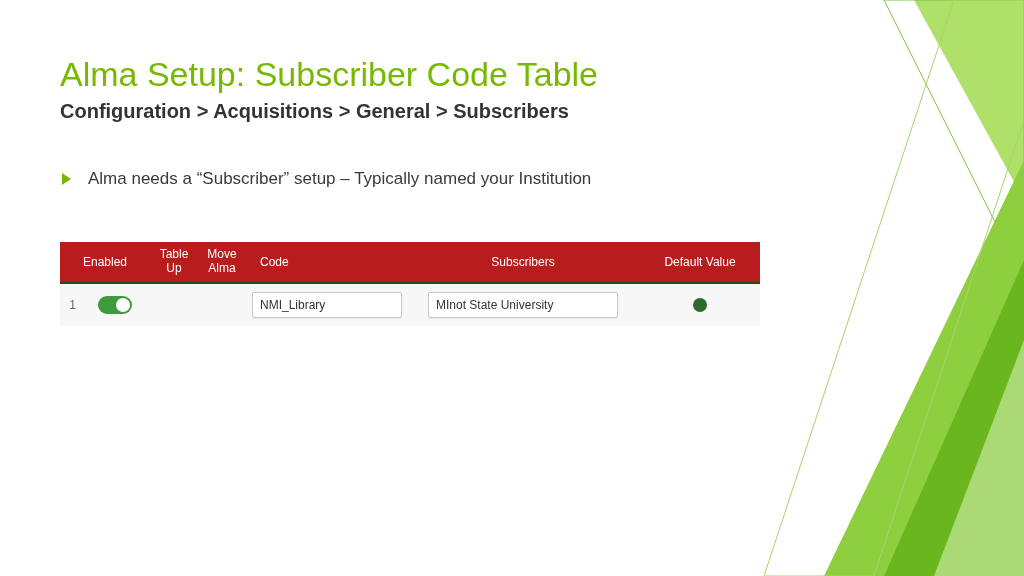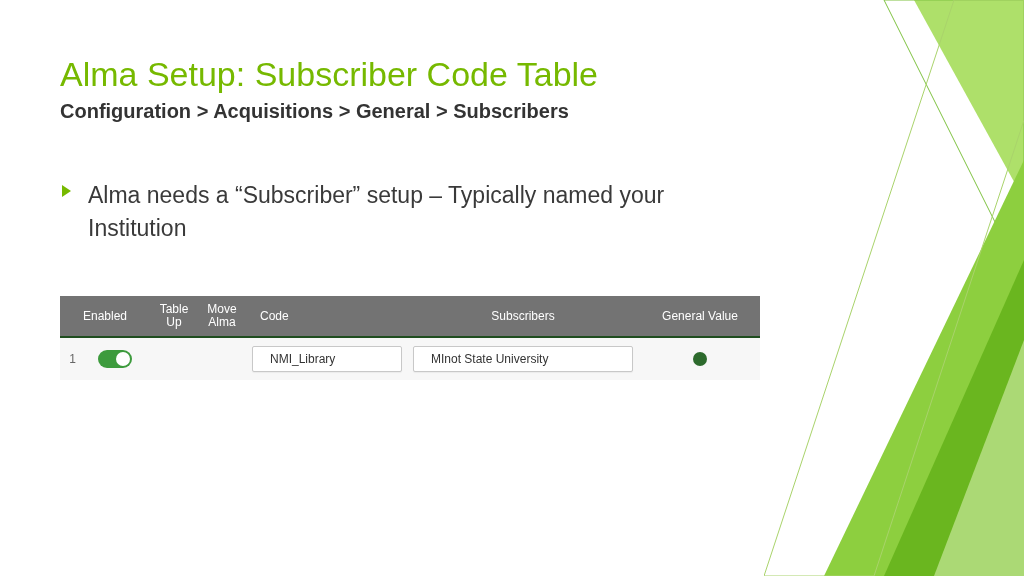--- a/index.html
+++ b/index.html
@@ -22,47 +22,47 @@
 .title {
   font-size: 34px;
   color: #76b900;
   font-weight: 400;
   margin-bottom: 6px;
 }
 .subtitle {
   font-size: 20px;
   color: #333;
   font-weight: 700;
-  margin-bottom: 56px;
+  margin-bottom: 44px;
 }
 .bullets { list-style: none; }
 .bullets li {
   position: relative;
   padding-left: 28px;
-  font-size: 23px;
+  font-size: 17px;
   color: #3a3a3a;
   line-height: 1.45;
   margin-bottom: 10px;
   max-width: 640px;
 }
 .bullets li::before {
   content: "";
   position: absolute;
   left: 2px; top: 6px;
   width: 0; height: 0;
   border-top: 6px solid transparent;
   border-bottom: 6px solid transparent;
   border-left: 9px solid #76b900;
 }
 .table-wrap {
   margin-top: 50px;
   width: 700px;
 }
 .tbl-head {
-  background: #737373;
+  background: #b91c1c;
   color: #fff;
   display: flex;
   align-items: center;
   font-size: 12px;
   height: 42px;
   border-bottom: 2px solid #1f4d1f;
 }
 .th { text-align: center; padding: 4px 6px; }
 .th.enabled { width: 90px; }
 .th.move { width: 48px; line-height: 1.1; }
@@ -88,27 +88,27 @@
   width: 14px; height: 14px; border-radius: 50%; background: #fff;
 }
 .cell-move { width: 48px; }
 .cell-input { padding: 0 6px; }
 .cell-code { width: 160px; }
 .cell-desc { flex: 1; display: flex; justify-content: center; }
 .input-box {
   background: #fff;
   border: 1px solid #c8c8c8;
   border-radius: 2px;
-  padding: 5px 17px;
+  padding: 5px 7px;
   font-size: 12px;
   color: #333;
   box-shadow: 0 1px 1px rgba(0,0,0,.05);
 }
 .cell-code .input-box { width: 150px; }
-.cell-desc .input-box { width: 220px; }
+.cell-desc .input-box { width: 190px; }
 .cell-def { width: 120px; display: flex; justify-content: center; }
 .dot { width: 14px; height: 14px; border-radius: 50%; background: #2d6a2d; }
 </style>
 </head>
 <body>
 
 <svg class="bg-deco" viewBox="0 0 260 576" preserveAspectRatio="none">
   <polygon points="260,0 150,0 260,200" fill="#aee06a"></polygon>
   <polygon points="260,0 120,0 260,280" fill="none" stroke="#7fc241" stroke-width="1"></polygon>
   <polygon points="260,160 60,576 260,576" fill="#8dcf3f"></polygon>
@@ -125,21 +125,21 @@
     <li>Alma needs a “Subscriber” setup – Typically named your Institution</li>
   </ul>
 
   <div class="table-wrap">
     <div class="tbl-head">
       <div class="th enabled">Enabled</div>
       <div class="th move">Table Up</div>
       <div class="th move">Move Alma</div>
       <div class="th code">Code</div>
       <div class="th desc">Subscribers</div>
-      <div class="th def">General Value</div>
+      <div class="th def">Default Value</div>
     </div>
     <div class="tbl-row">
       <div class="rownum">1</div>
       <div class="cell-enabled">
         <div class="toggle"></div>
       </div>
       <div class="cell-move"></div>
       <div class="cell-move"></div>
       <div class="cell-input cell-code">
         <div class="input-box">NMI_Library</div>

